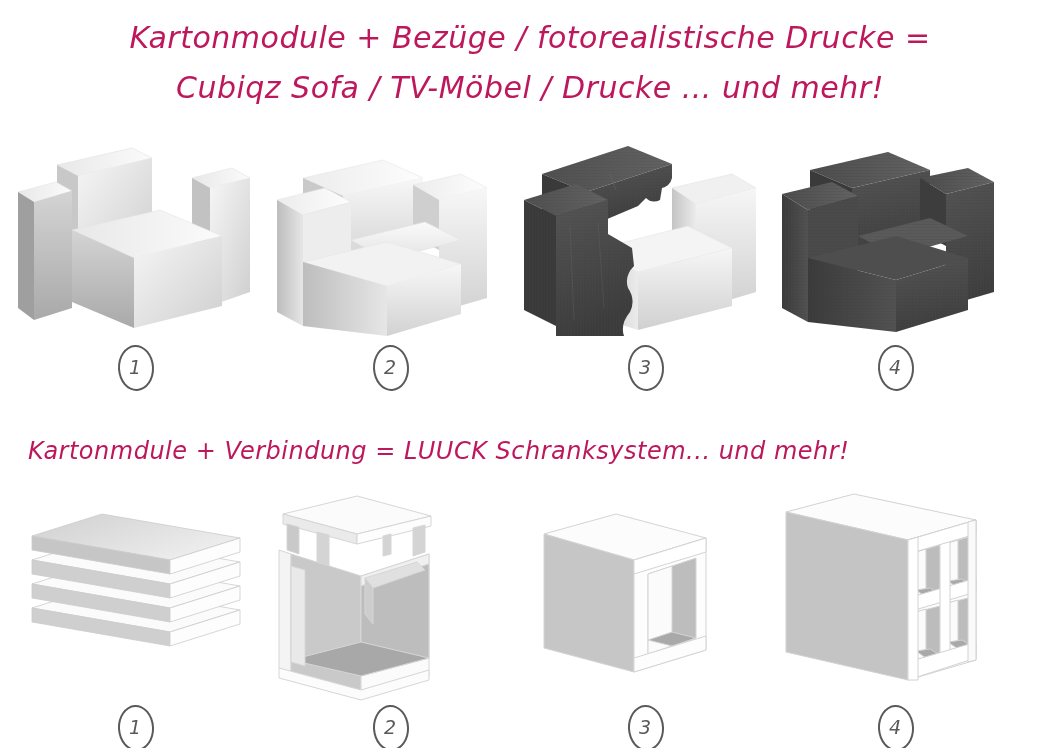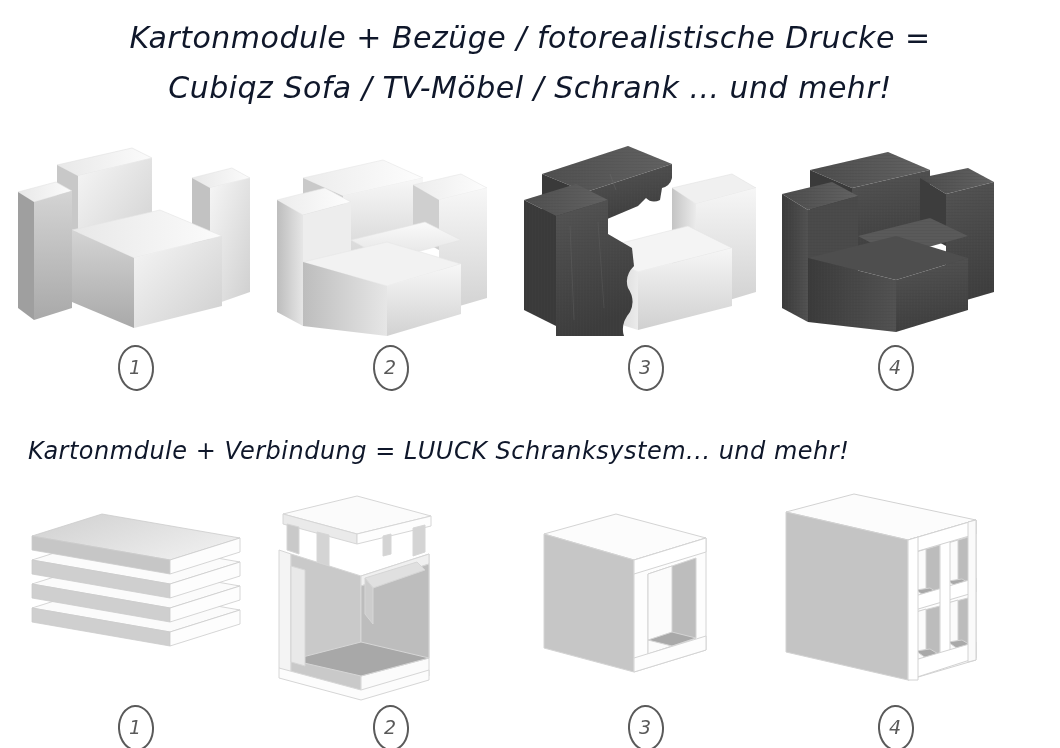--- a/index.html
+++ b/index.html
@@ -14,21 +14,21 @@
     overflow: hidden;
     font-family: "DejaVu Sans", sans-serif;
   }
 
   
   .headline {
     position: absolute;
     left: 0;
     width: 1060px;
     text-align: center;
-    color: #0f172a;
+    color: #be185d;
     font-family: "DejaVu Sans", sans-serif;
     font-style: italic;
     font-weight: 400;
     letter-spacing: 0.5px;
     white-space: nowrap;
   }
   #headline-line1 { top: 20px;  font-size: 30px; }
   #headline-line2 { top: 70px;  font-size: 30px; }
   #headline-row2  { top: 437px; font-size: 24px; text-align: left; left: 28px; width: auto; }
 
@@ -95,21 +95,21 @@
   .col-1 { left: 10px; }
   .col-2 { left: 265px; }
   .col-3 { left: 520px; }
   .col-4 { left: 770px; }
 </style>
 </head>
 <body>
 
 <div class="headline" id="headline-line1">Kartonmodule + Bezüge / fotorealistische Drucke =</div>
 
-<div class="headline" id="headline-line2">Cubiqz Sofa / TV-Möbel / Schrank ... und mehr!</div>
+<div class="headline" id="headline-line2">Cubiqz Sofa / TV-Möbel / Drucke ... und mehr!</div>
 
 <div class="row" id="row-covers">
 
   <div class="step col-1">
     <div class="step-art">
       <svg viewBox="0 0 250 215">
         <defs>
           <linearGradient id="g-face-a" x1="0" y1="0" x2="0" y2="1">
             <stop offset="0%" stop-color="#d4d4d4"></stop>
               <stop offset="100%" stop-color="#a9a9a9"></stop>

